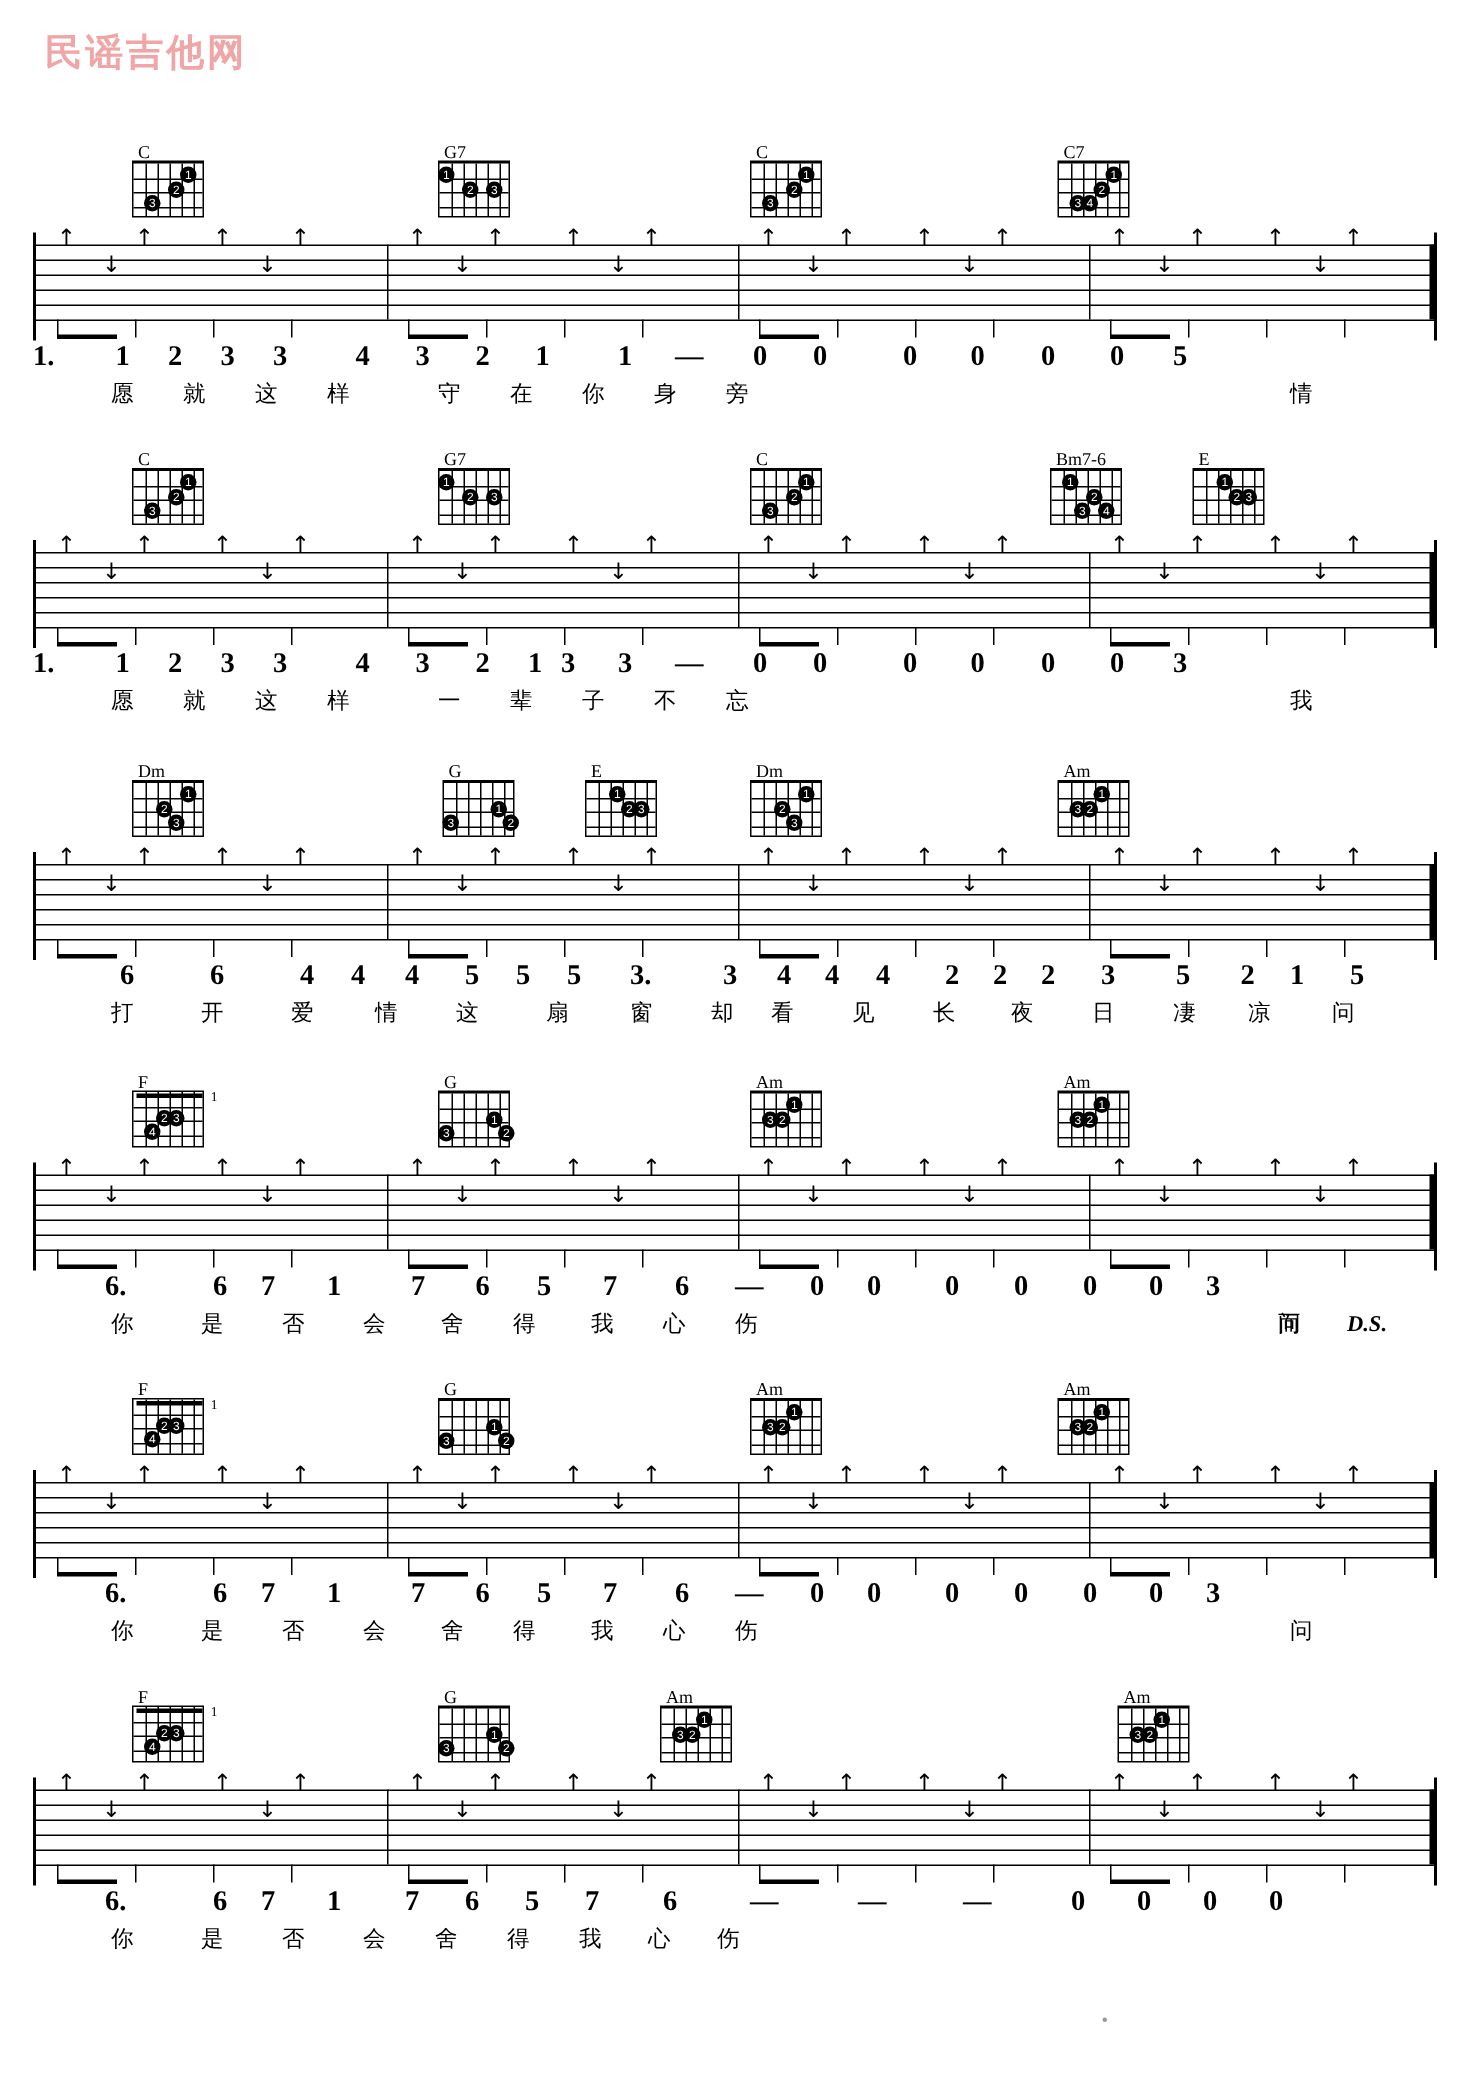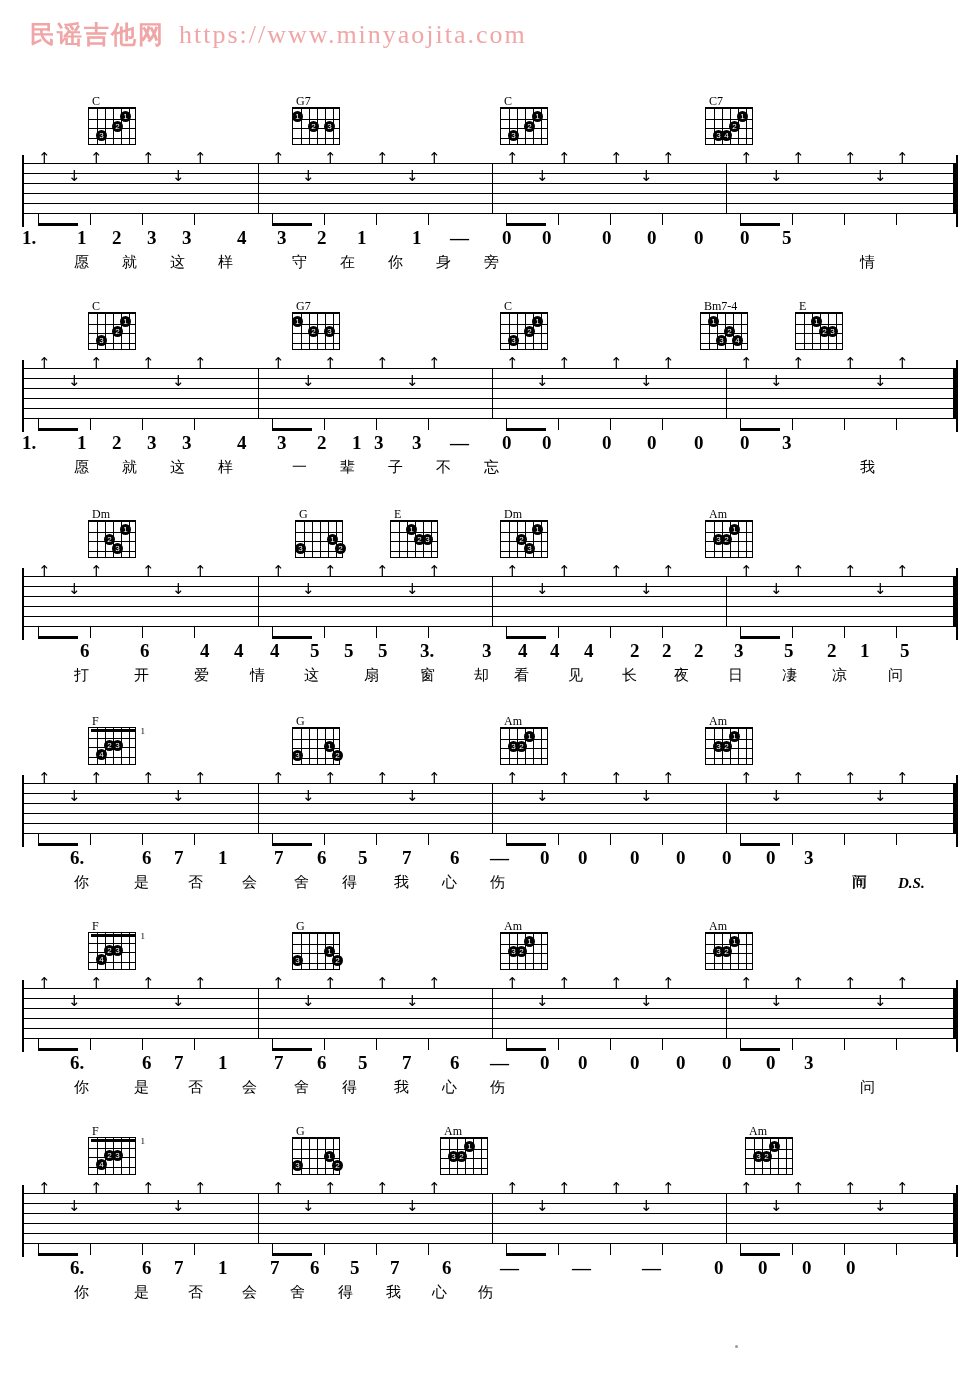--- a/index.html
+++ b/index.html
@@ -46,21 +46,20 @@
   .ds{position:absolute;font-style:italic;font-weight:bold;font-size:15px;font-family:"Liberation Serif",serif;}
   .pagedot{position:absolute;left:735px;top:1345px;width:3px;height:3px;background:#999;border-radius:50%;}
 </style>
 </head>
 <body>
 
 <div class="page">
 
   <div class="header">
     <span class="brand-cn">民谣吉他网</span>
-    <span class="brand-url">https://www.minyaojita.com</span>
   </div>
 
   <div class="pagedot"></div>
 
 <div class="system" style="top: 95px;">
       <div class="chords">
         <div class="chordbox" style="left: 88px; top: 0px;">
           <div class="cname">C</div>
           <div class="grid">
             <div class="v" style="left: 8px;"></div>
@@ -259,21 +258,21 @@
             <div class="v" style="left: 40px;"></div>
             <div class="h" style="top: 9.5px;"></div>
             <div class="h" style="top: 19px;"></div>
             <div class="h" style="top: 28.5px;"></div>
             <div class="dot" style="left: 31px; top: 2px;">1</div>
             <div class="dot" style="left: 23px; top: 11.5px;">2</div>
             <div class="dot" style="left: 7px; top: 21px;">3</div>
           </div>
         </div>
         <div class="chordbox" style="left: 700px; top: 0px;">
-          <div class="cname">Bm7-4</div>
+          <div class="cname">Bm7-6</div>
           <div class="grid">
             <div class="v" style="left: 8px;"></div>
             <div class="v" style="left: 16px;"></div>
             <div class="v" style="left: 24px;"></div>
             <div class="v" style="left: 32px;"></div>
             <div class="v" style="left: 40px;"></div>
             <div class="h" style="top: 9.5px;"></div>
             <div class="h" style="top: 19px;"></div>
             <div class="h" style="top: 28.5px;"></div>
             <div class="dot" style="left: 7px; top: 2px;">1</div>

